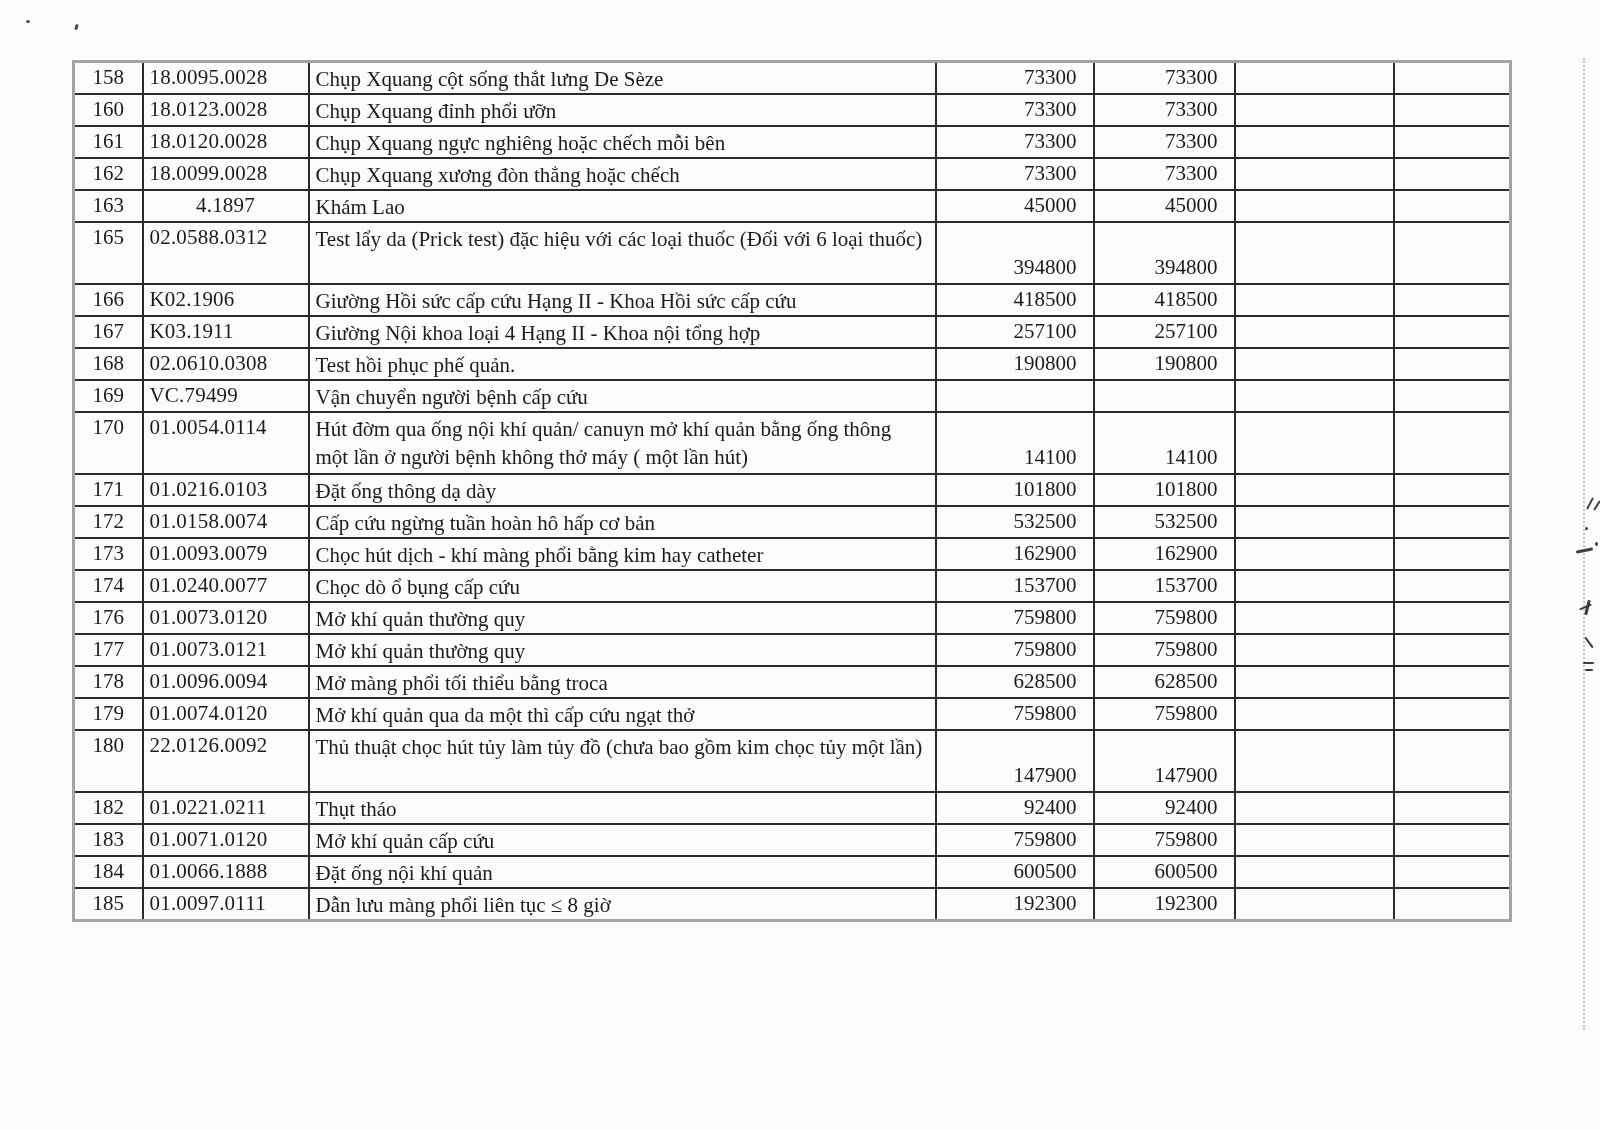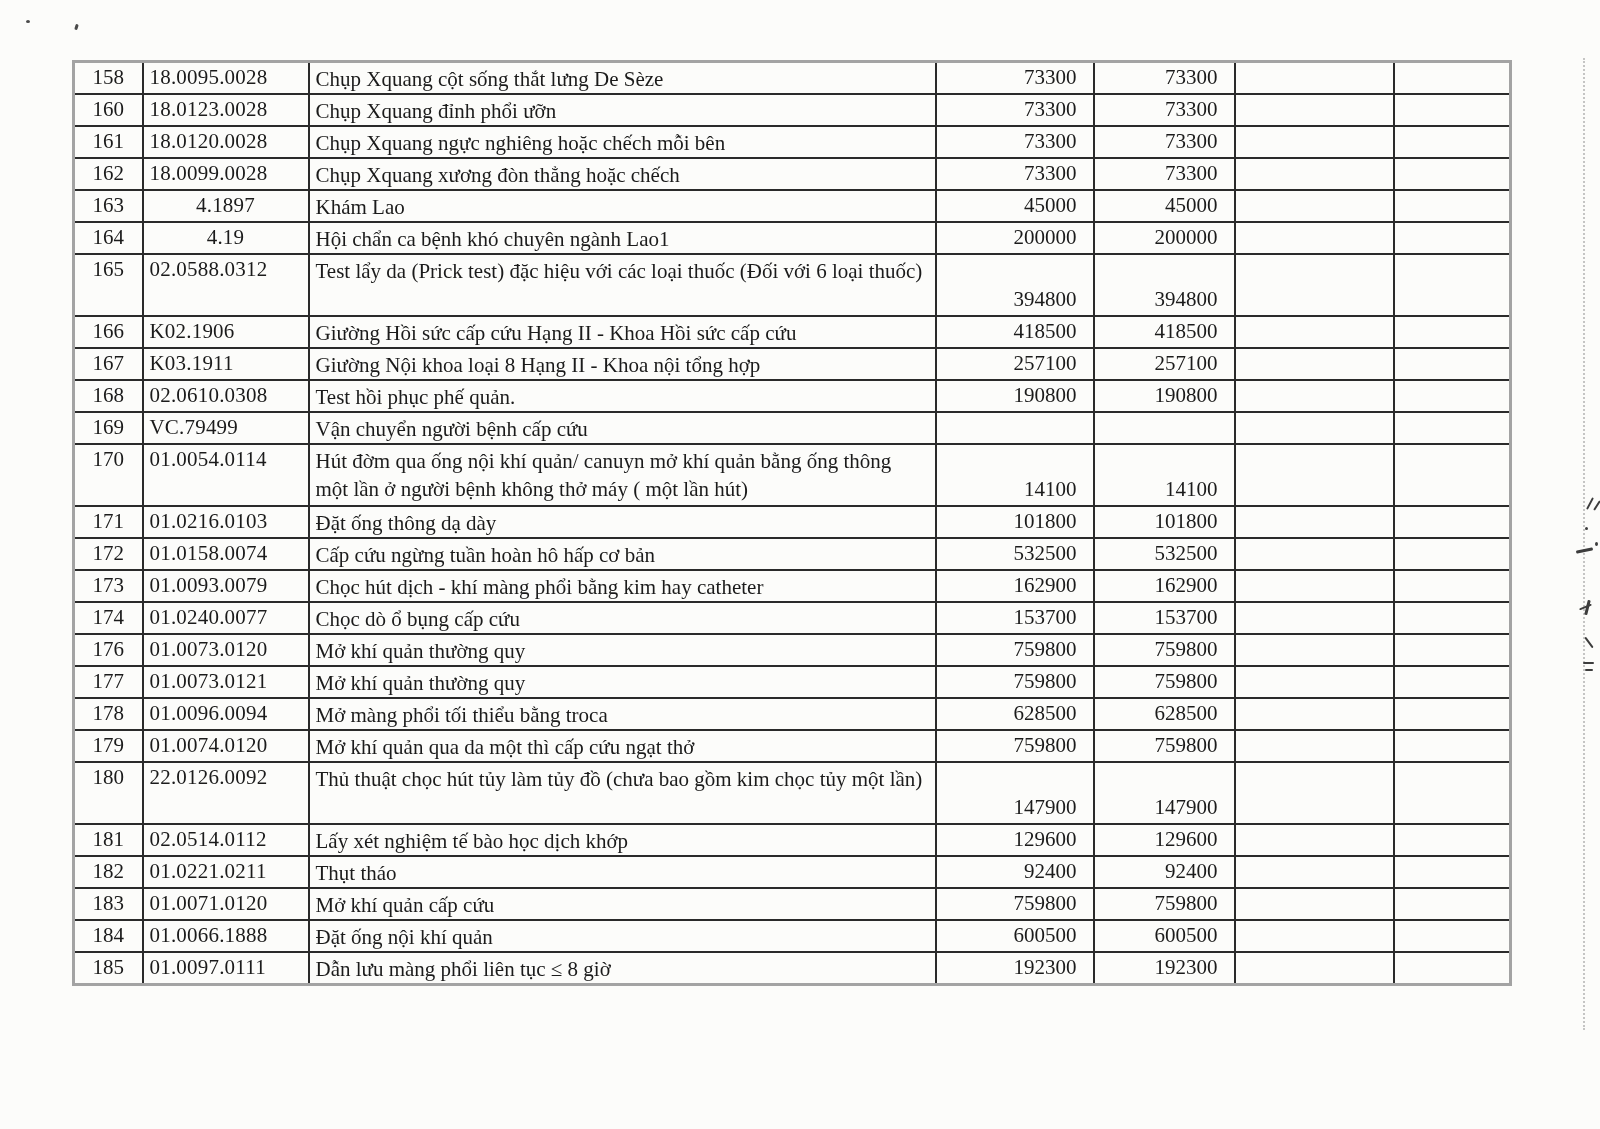--- a/index.html
+++ b/index.html
@@ -114,29 +114,20 @@
         </tr>
         <tr>
           <td class="td-no">163</td>
           <td class="td-code center">4.1897</td>
           <td class="td-name">Khám Lao</td>
           <td class="td-price">45000</td>
           <td class="td-price">45000</td>
           <td class="td-empty"></td>
           <td class="td-empty"></td>
         </tr>
-        <tr>
-          <td class="td-no">164</td>
-          <td class="td-code center">4.19</td>
-          <td class="td-name">Hội chẩn ca bệnh khó chuyên ngành Lao1</td>
-          <td class="td-price">200000</td>
-          <td class="td-price">200000</td>
-          <td class="td-empty"></td>
-          <td class="td-empty"></td>
-        </tr>
         <tr class="tall">
           <td class="td-no">165</td>
           <td class="td-code">02.0588.0312</td>
           <td class="td-name">Test lẩy da (Prick test) đặc hiệu với các loại thuốc (Đối với 6 loại thuốc)</td>
           <td class="td-price">394800</td>
           <td class="td-price">394800</td>
           <td class="td-empty"></td>
           <td class="td-empty"></td>
         </tr>
         <tr>
@@ -144,21 +135,21 @@
           <td class="td-code">K02.1906</td>
           <td class="td-name">Giường Hồi sức cấp cứu Hạng II - Khoa Hồi sức cấp cứu</td>
           <td class="td-price">418500</td>
           <td class="td-price">418500</td>
           <td class="td-empty"></td>
           <td class="td-empty"></td>
         </tr>
         <tr>
           <td class="td-no">167</td>
           <td class="td-code">K03.1911</td>
-          <td class="td-name">Giường Nội khoa loại 8 Hạng II - Khoa nội tổng hợp</td>
+          <td class="td-name">Giường Nội khoa loại 4 Hạng II - Khoa nội tổng hợp</td>
           <td class="td-price">257100</td>
           <td class="td-price">257100</td>
           <td class="td-empty"></td>
           <td class="td-empty"></td>
         </tr>
         <tr>
           <td class="td-no">168</td>
           <td class="td-code">02.0610.0308</td>
           <td class="td-name">Test hồi phục phế quản.</td>
           <td class="td-price">190800</td>
@@ -255,29 +246,20 @@
           <td class="td-price">759800</td>
           <td class="td-empty"></td>
           <td class="td-empty"></td>
         </tr>
         <tr class="tall">
           <td class="td-no">180</td>
           <td class="td-code">22.0126.0092</td>
           <td class="td-name">Thủ thuật chọc hút tủy làm tủy đồ (chưa bao gồm kim chọc tủy một lần)</td>
           <td class="td-price">147900</td>
           <td class="td-price">147900</td>
-          <td class="td-empty"></td>
-          <td class="td-empty"></td>
-        </tr>
-        <tr>
-          <td class="td-no">181</td>
-          <td class="td-code">02.0514.0112</td>
-          <td class="td-name">Lấy xét nghiệm tế bào học dịch khớp</td>
-          <td class="td-price">129600</td>
-          <td class="td-price">129600</td>
           <td class="td-empty"></td>
           <td class="td-empty"></td>
         </tr>
         <tr>
           <td class="td-no">182</td>
           <td class="td-code">01.0221.0211</td>
           <td class="td-name">Thụt tháo</td>
           <td class="td-price">92400</td>
           <td class="td-price">92400</td>
           <td class="td-empty"></td>

